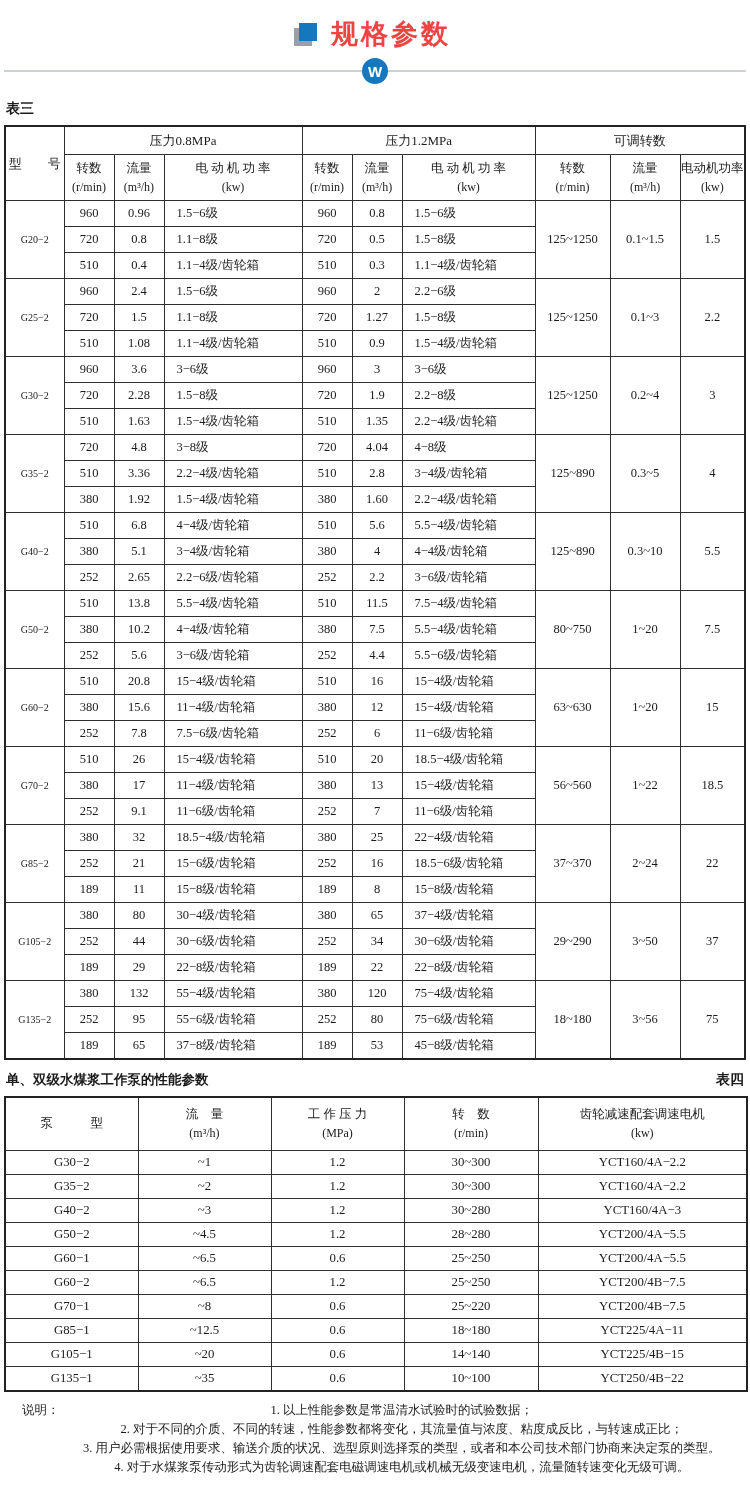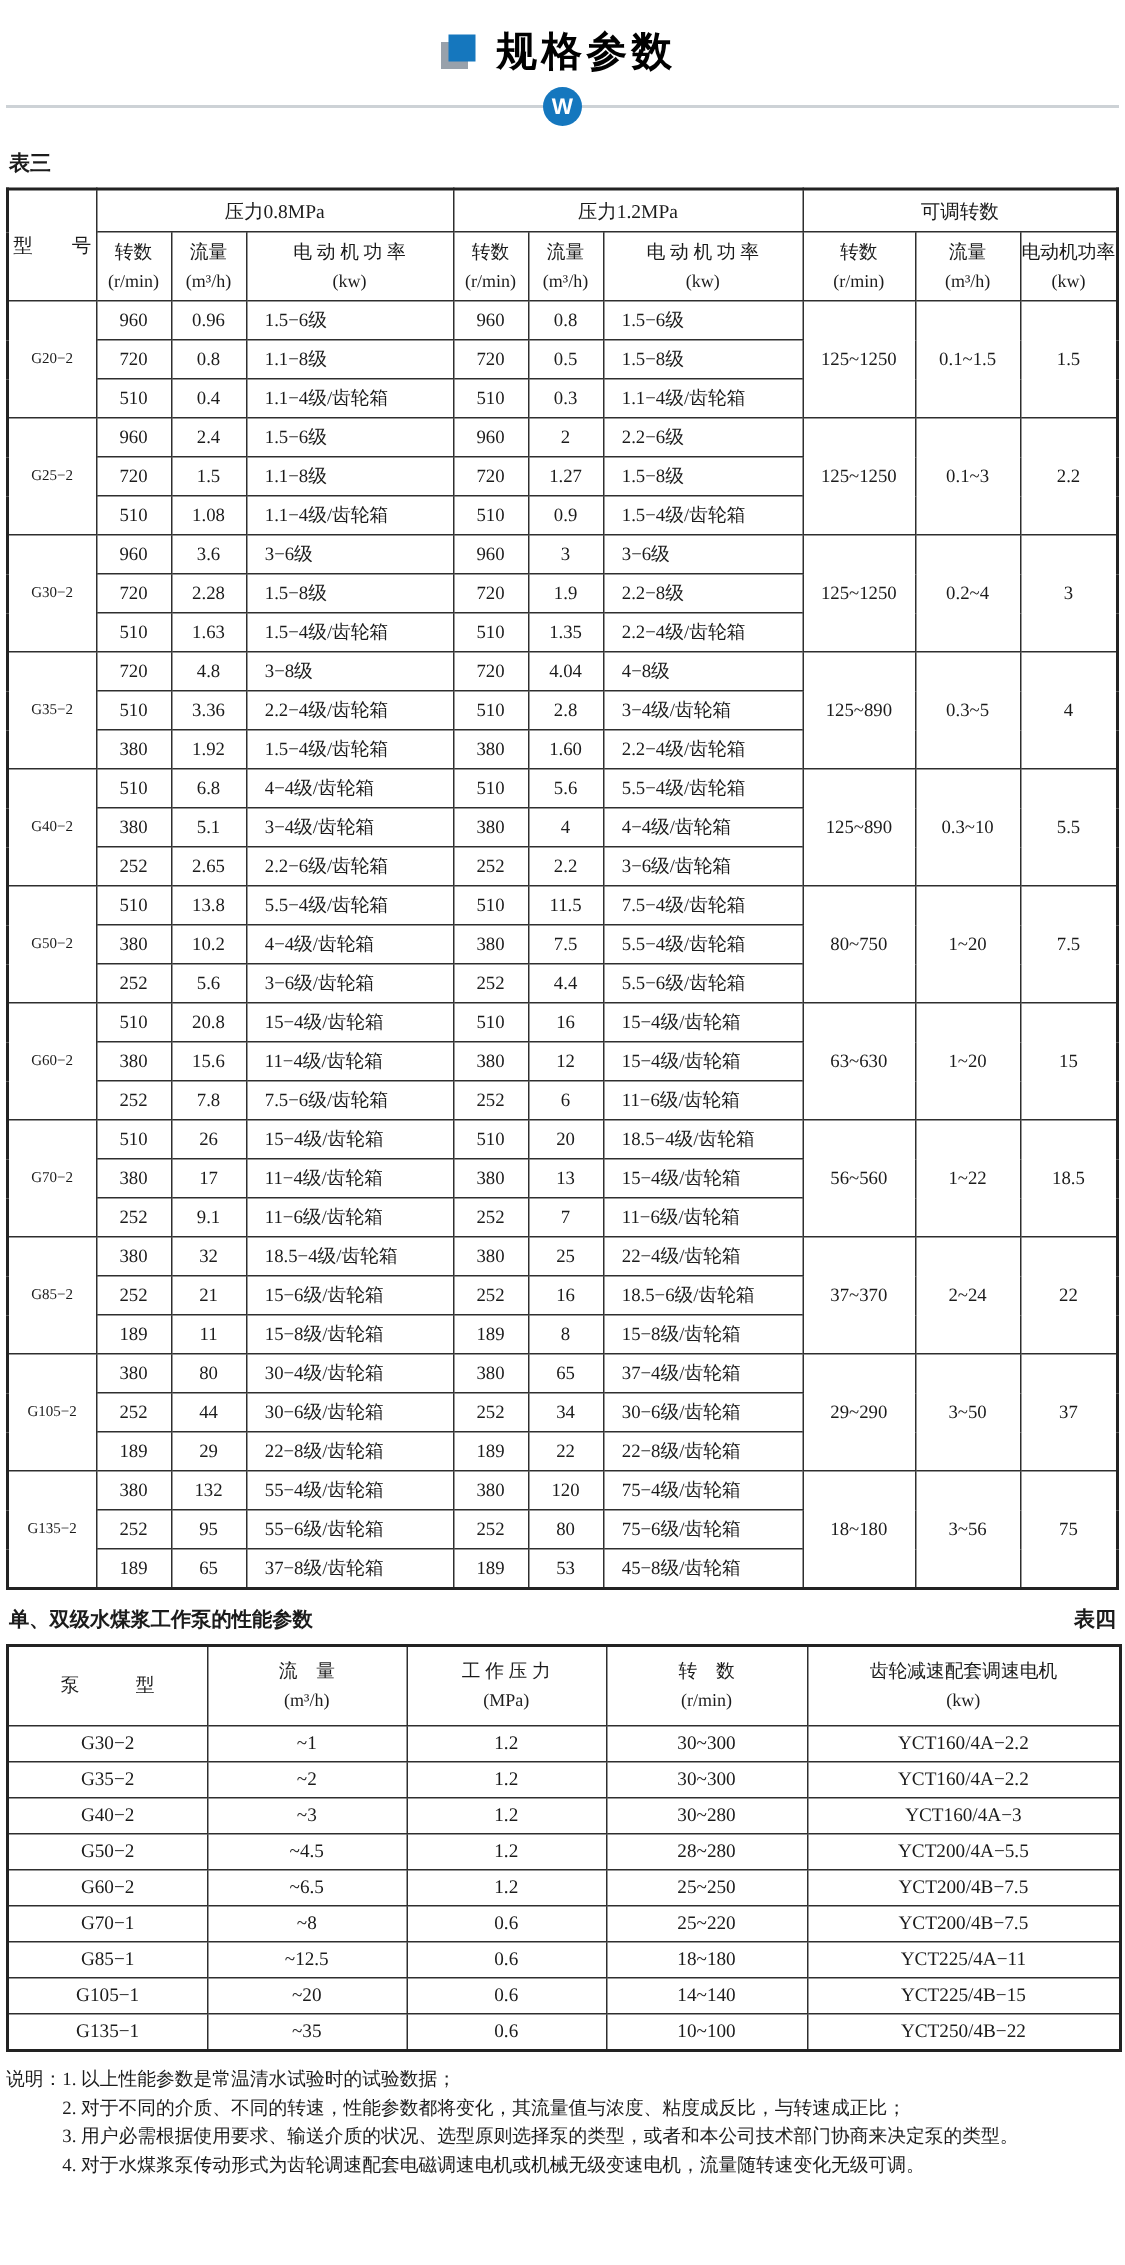--- a/index.html
+++ b/index.html
@@ -6,21 +6,21 @@
   body{
     width:750px;height:1510px;background:#ffffff;
     font-family:"Liberation Serif","DejaVu Serif",serif;
     color:#1b1b1b;position:relative;overflow:hidden;
   }
   .page{padding:0 4px;}
 
   
   .header{display:flex;justify-content:center;align-items:center;margin-top:14px;height:40px;}
   .title-square{width:18px;height:18px;background:#1577be;box-shadow:-5px 5px 0 0 #98a1ab;margin-right:14px;margin-bottom:4px;}
-  .title{font-size:27px;font-weight:bold;letter-spacing:3px;color:#000000;
+  .title{font-size:27px;font-weight:bold;letter-spacing:3px;color:#ef4444;
          font-family:"Liberation Sans","DejaVu Sans",sans-serif;}
 
   
   .divider{position:relative;height:26px;margin-top:4px;}
   .divider-line{position:absolute;top:12px;left:0;right:0;border-top:2px solid #cdd2d6;}
   .w-badge{position:absolute;left:50%;transform:translateX(-50%);top:0;width:26px;height:26px;border-radius:50%;
            background:#1577be;color:#fff;font-weight:bold;font-size:15px;display:flex;align-items:center;justify-content:center;
            font-family:"Liberation Sans","DejaVu Sans",sans-serif;}
 
   
@@ -35,21 +35,21 @@
   .t3 thead tr.grp th{height:27px;font-size:13px;}
   .t3 thead tr.sub th{height:45px;line-height:1.5;}
   .t3 tbody td,.t3 tbody th{height:25px;}
   .t3 .model-cell{font-size:10px;}
   .cell-left{text-align:left;padding-left:12px;}
   .unit{font-size:12px;}
   .t4 thead th{height:52px;line-height:1.55;}
   .t4 tbody td{height:23px;font-size:12.8px;}
 
   
-  .notes{margin:9px 2px 0 0;display:flex;font-size:12.5px;line-height:19px;}
+  .notes{margin:9px 2px 0 18px;display:flex;font-size:12.5px;line-height:19px;text-align:center;}
   .notes-label{white-space:nowrap;}
   .notes-items{flex:1;}
 </style>
 </head>
 <body>
 
 <div class="page">
 
   <div class="header">
     <span class="title-square" style="background: rgb(21, 119, 190);"></span>
@@ -496,20 +496,27 @@
           <td>YCT160/4A−3</td>
         </tr>
         <tr>
           <td>G50−2</td>
           <td>~4.5</td>
           <td>1.2</td>
           <td>28~280</td>
           <td>YCT200/4A−5.5</td>
         </tr>
         <tr>
+          <td>G60−1</td>
+          <td>~6.5</td>
+          <td>0.6</td>
+          <td>25~250</td>
+          <td>YCT200/4A−5.5</td>
+        </tr>
+        <tr>
           <td>G60−2</td>
           <td>~6.5</td>
           <td>1.2</td>
           <td>25~250</td>
           <td>YCT200/4B−7.5</td>
         </tr>
         <tr>
           <td>G70−1</td>
           <td>~8</td>
           <td>0.6</td>

